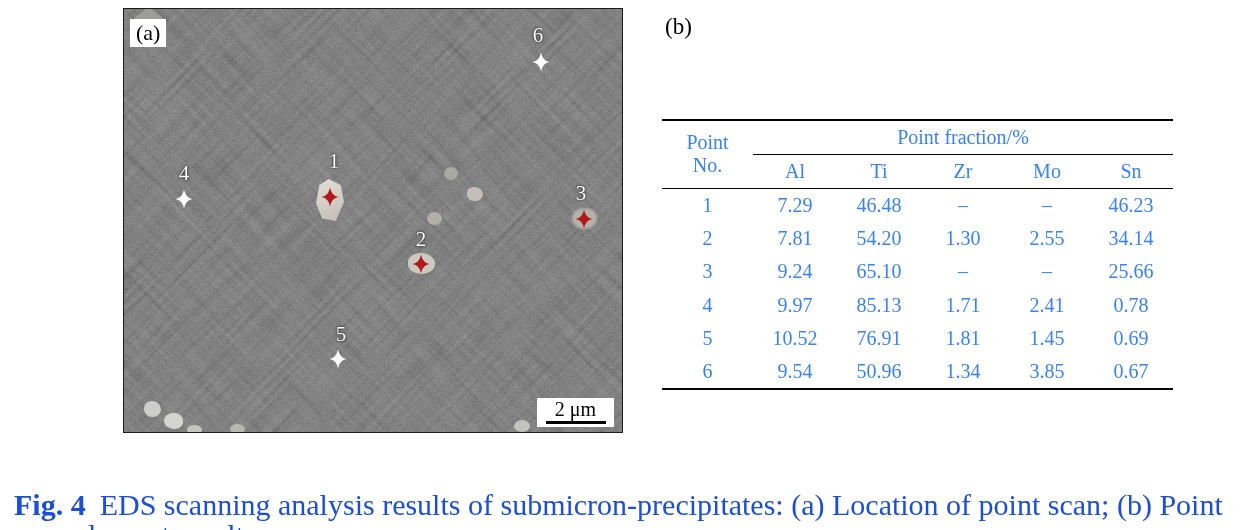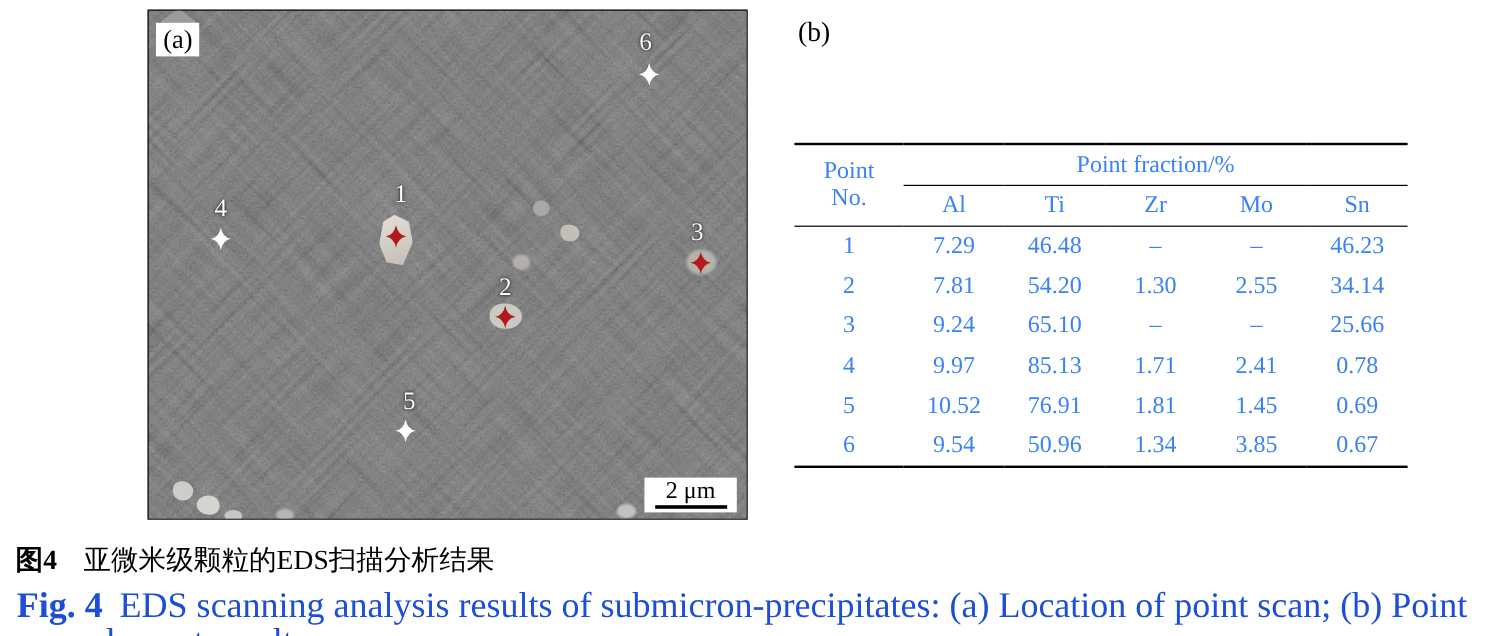--- a/index.html
+++ b/index.html
@@ -203,20 +203,17 @@
         <td>6</td>
         <td>9.54</td>
         <td>50.96</td>
         <td>1.34</td>
         <td>3.85</td>
         <td>0.67</td>
       </tr>
     </tbody>
   </table>
 
-  <div class="cap-zh">
-    <span class="pre">图4</span><span>亚微米级颗粒的EDS扫描分析结果</span>
-  </div>
   <div class="cap-en">
     <span class="pre">Fig. 4</span><span>EDS scanning analysis results of submicron-precipitates: (a) Location of point scan; (b) Point scan element results</span>
   </div>
 
 </div>
 
 </body></html>

